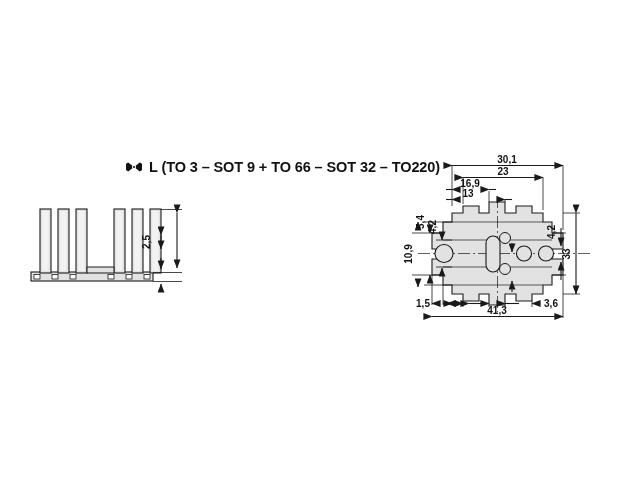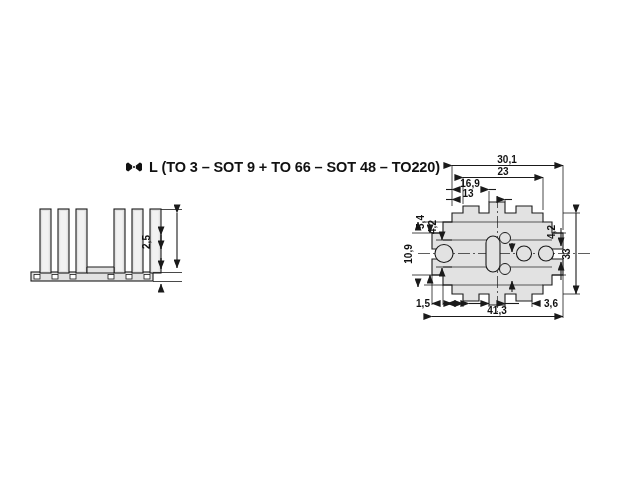--- a/index.html
+++ b/index.html
@@ -33,21 +33,21 @@
 </head>
 <body>
 
 <div class="title-row">
   <svg class="title-icon" viewBox="0 0 16 16">
     <path d="M8 8 L2.2 3.6 A4.6 4.6 0 0 0 2.2 12.4 Z" fill="#111111"></path>
     <path d="M8 8 L13.8 12.4 A4.6 4.6 0 0 0 13.8 3.6 Z" fill="#111111"></path>
     <circle cx="8" cy="8" r="2.0" fill="#ffffff"></circle>
     <circle cx="8" cy="8" r="1.0" fill="#111111"></circle>
   </svg>
-  <span class="title-text">L (TO 3 – SOT 9 + TO 66 – SOT 48 – TO220)</span>
+  <span class="title-text">L (TO 3 – SOT 9 + TO 66 – SOT 32 – TO220)</span>
 </div>
 
 <svg id="canvas" viewBox="0 0 640 480">
 
   <defs>
     <marker id="ah" markerWidth="9" markerHeight="7" refX="8.6" refY="3.5" orient="auto" markerUnits="userSpaceOnUse">
       <path d="M0,0 L9,3.5 L0,7 z" fill="#1a1a1a"></path>
     </marker>
   </defs>
 

